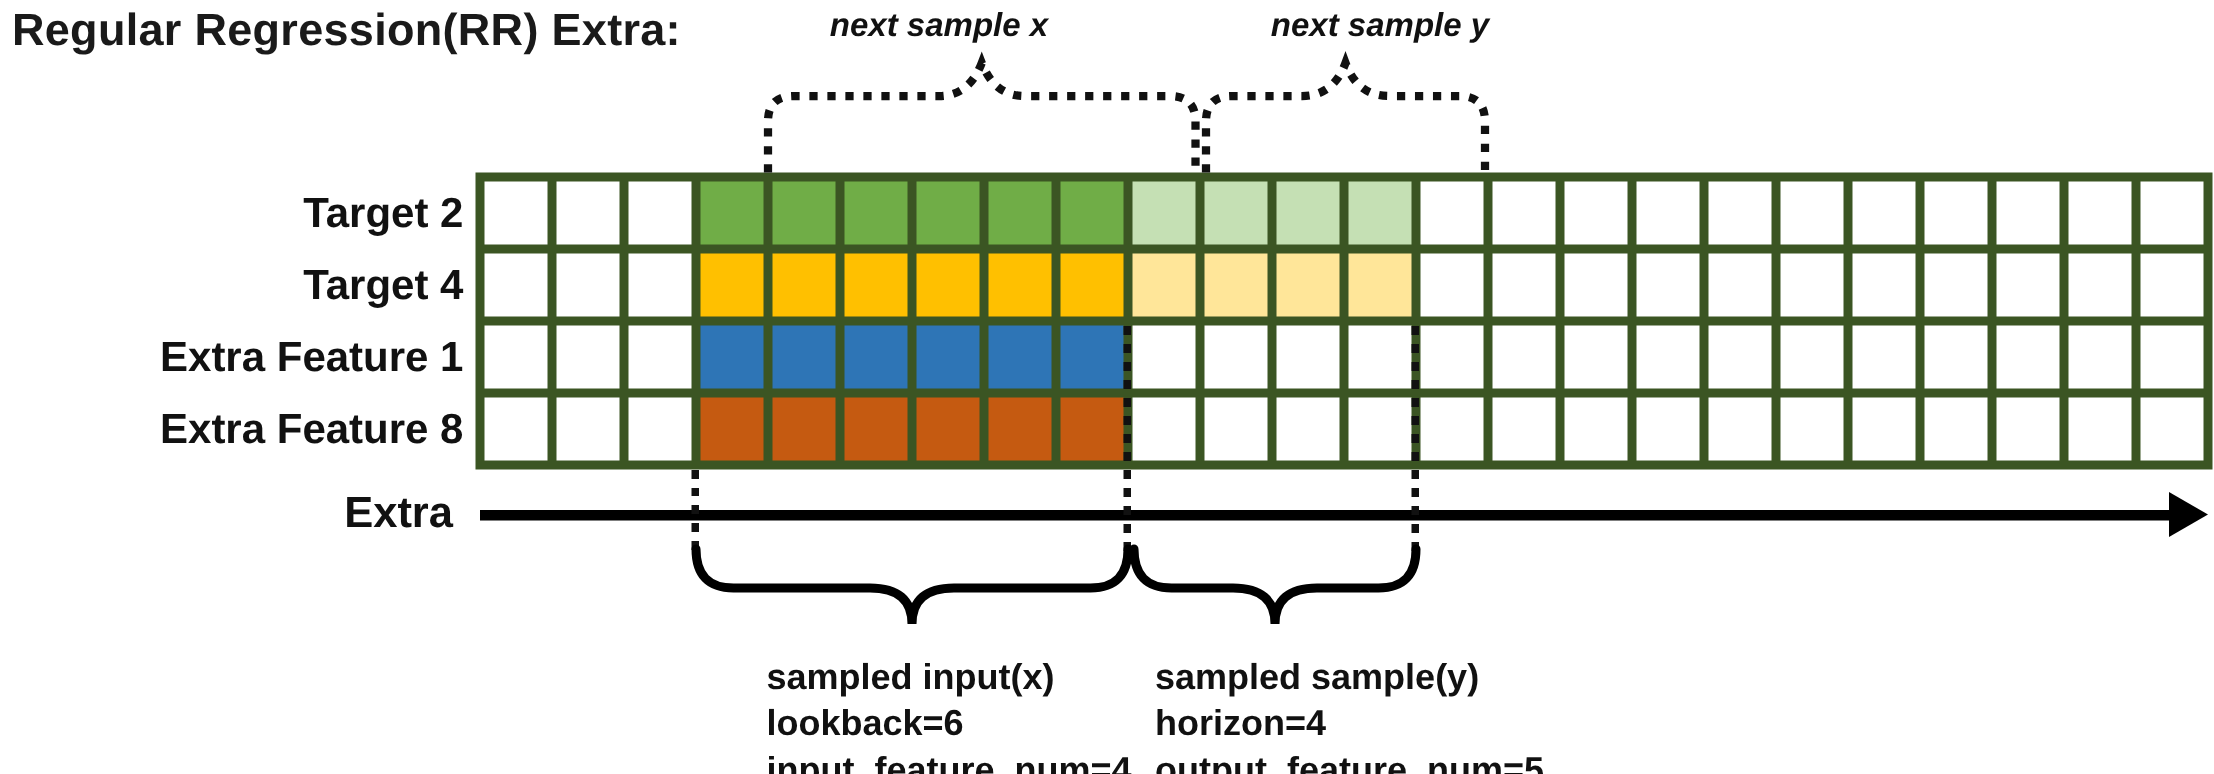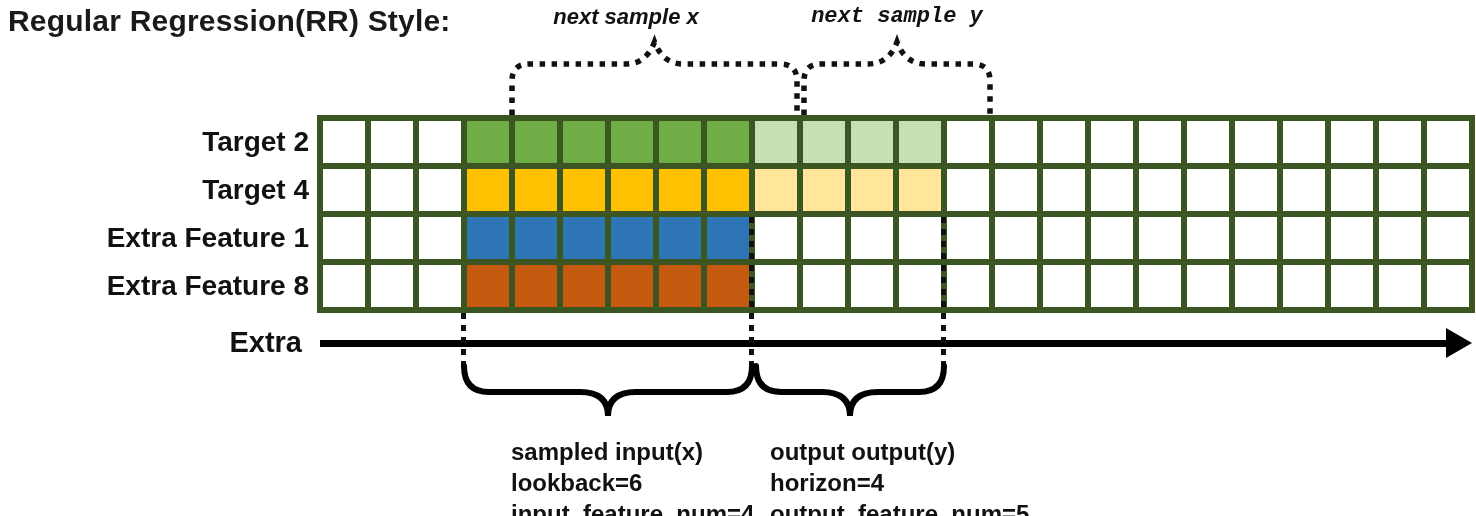--- a/index.html
+++ b/index.html
@@ -23,21 +23,21 @@
     position: absolute;
     top: 4px;
     width: 240px;
     text-align: center;
     font-size: 22px;
     font-style: italic;
     font-weight: 700;
     color: #111;
   }
   .note.nx { left: 506px; }
-  .note.ny { left: 777px; font-family: Liberation Mono, monospace; }
+  .note.ny { left: 800px; }
 
   .row-labels {
     position: absolute;
     left: 0; top: 115px;
     width: 309px; height: 198px;
     box-sizing: border-box;
     padding: 6px 0;
     display: flex;
     flex-direction: column;
     gap: 6px;
@@ -117,21 +117,21 @@
     white-space: nowrap;
   }
   .ann.in  { left: 511px; }
   .ann.out { left: 770px; }
 </style>
 </head>
 <body>
 
 <div class="canvas">
 
-  <div class="title">Regular Regression(RR) Style:</div>
+  <div class="title">Regular Regression(RR) Extra:</div>
 
   <div class="note nx">next sample x</div>
   <div class="note ny">next sample y</div>
 
   <div class="row-labels">
       <div class="row-label">Target 2</div>
       <div class="row-label">Target 4</div>
       <div class="row-label">Extra Feature 1</div>
       <div class="row-label">Extra Feature 8</div>
     </div>
@@ -249,18 +249,18 @@
     <path d="M 464 366 Q 464 392 489 392 L 580 392 Q 608 392 608 416 Q 608 392 636 392 L 727 392 Q 752 392 752 366" fill="none" stroke="#000" stroke-width="6" stroke-linecap="round"></path>
     <path d="M 756 366 Q 756 392 781 392 L 822 392 Q 850 392 850 416 Q 850 392 878 392 L 919 392 Q 944 392 944 366" fill="none" stroke="#000" stroke-width="6" stroke-linecap="round"></path>
   </svg>
 
   <div class="ann in">
       <div>sampled input(x)</div>
       <div>lookback=6</div>
       <div>input_feature_num=4</div>
     </div>
   <div class="ann out">
-      <div>output output(y)</div>
+      <div>sampled sample(y)</div>
       <div>horizon=4</div>
       <div>output_feature_num=5</div>
     </div>
 
 </div>
 
 </body></html>

